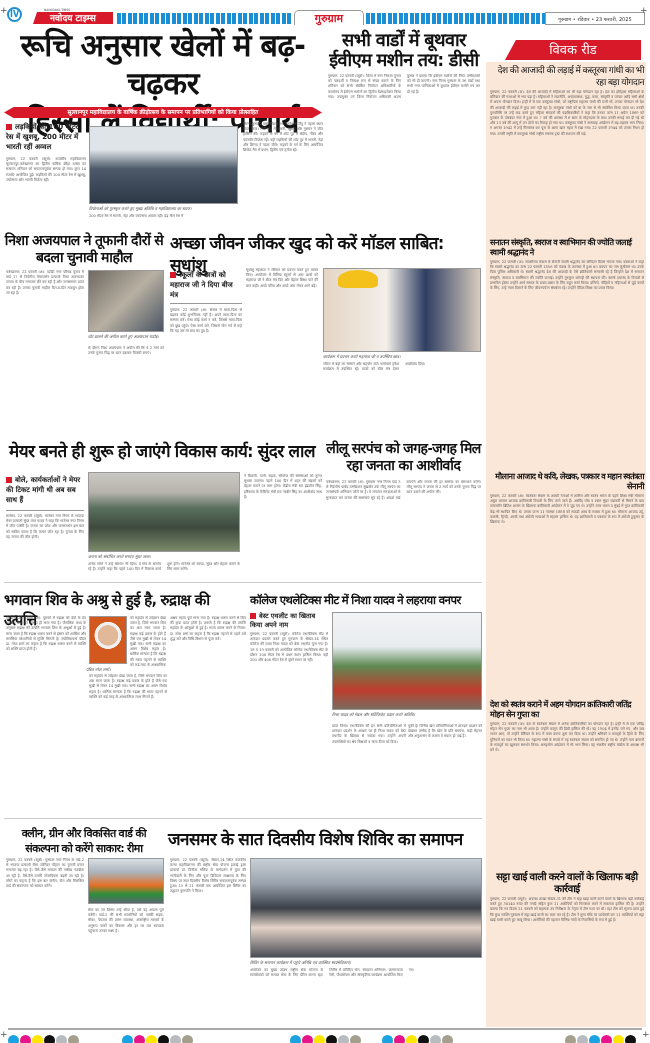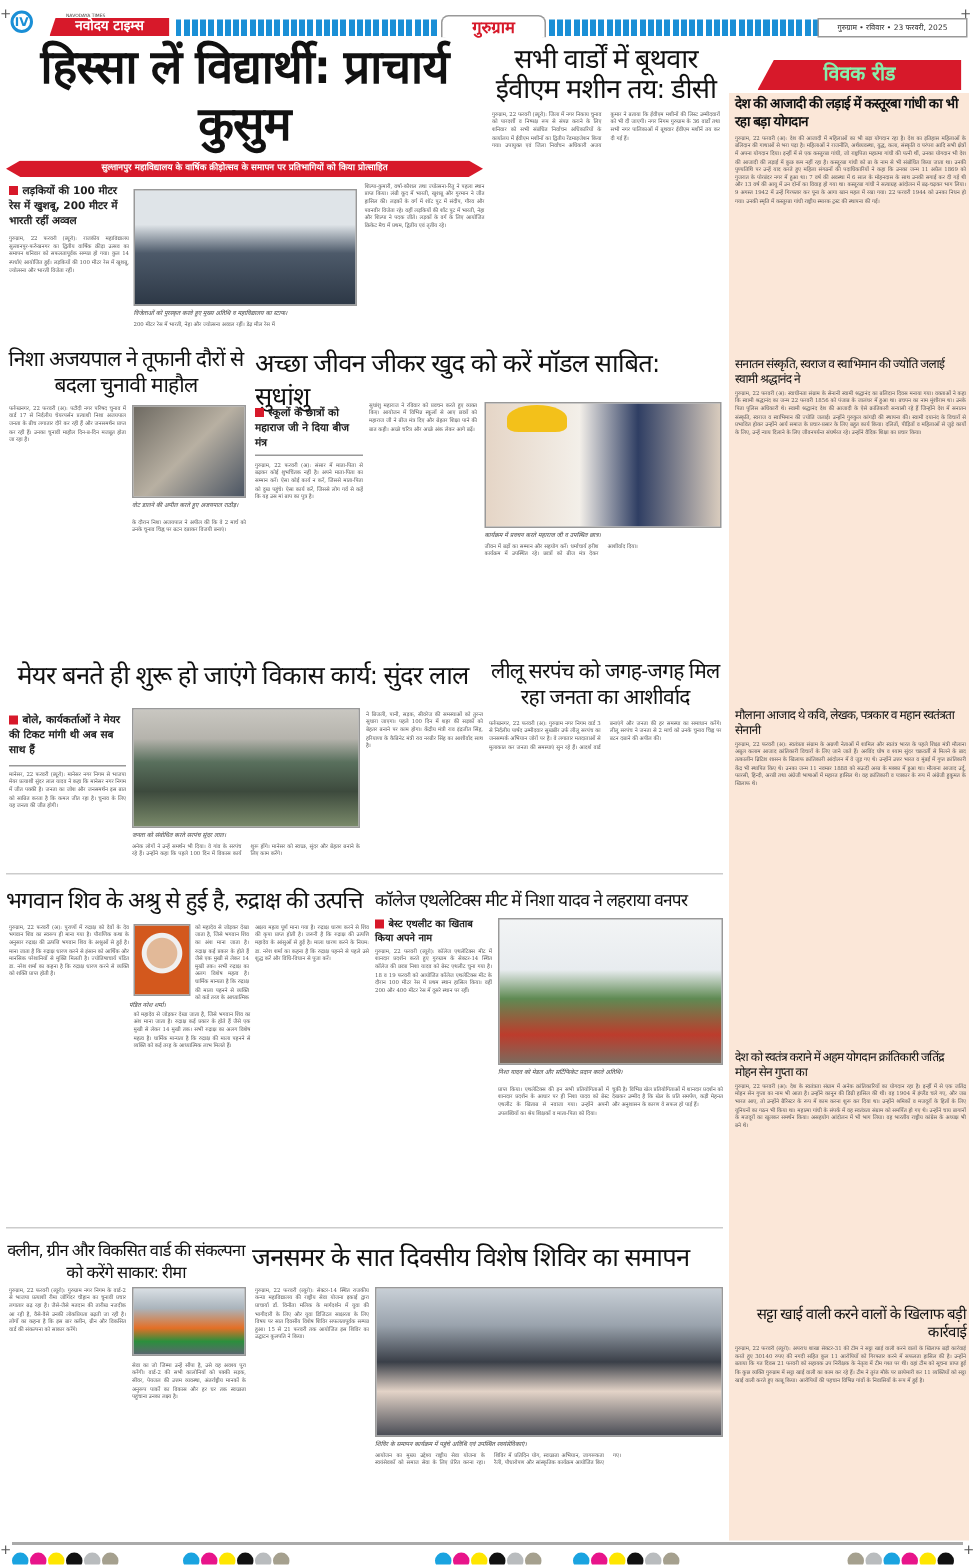--- a/index.html
+++ b/index.html
@@ -1,20 +1,20 @@
 <!DOCTYPE html>
 <html><head>
 <meta charset="utf-8">
 <style>
 *{box-sizing:border-box;margin:0;padding:0}
 html,body{width:650px;height:1043px;background:#fff;overflow:hidden}
 body{position:relative;font-family:"DejaVu Sans","Liberation Sans",sans-serif;color:#222}
 .abs{position:absolute}
 .body-txt{font-size:3.6px;line-height:5.2px;color:#555;text-align:justify;overflow:hidden;font-family:"DejaVu Serif",serif}
-.hl{font-family:"DejaVu Sans Condensed","DejaVu Sans",sans-serif;font-weight:normal;color:#111;text-align:center;letter-spacing:-0.5px;transform-origin:left top}
+.hl{font-family:"DejaVu Sans Condensed","DejaVu Sans",sans-serif;font-weight:bold;color:#111;text-align:center;letter-spacing:-0.5px;transform-origin:left top}
 .sub{font-weight:bold;color:#222;font-size:9px;line-height:11px}
 .sub .sq{display:inline-block;width:6px;height:6px;background:#d7192a;margin-right:3px;vertical-align:middle}
 .photo{background:linear-gradient(135deg,#8b8f92,#c4bfb4 40%,#6d7a84 70%,#a99c8c);border:1px solid #999}
 .cap{font-size:4px;line-height:5px;color:#444;font-style:italic;overflow:hidden;white-space:nowrap}
 .rule{background:#999;height:1px}
 .dot{display:inline-block;width:11px;height:11px;border-radius:50%;margin-right:1px}
 .cols2{column-count:2;column-gap:6px}
 .cols3{column-count:3;column-gap:6px}
 </style>
 </head>
@@ -26,47 +26,48 @@
   <div class="abs" style="left:44px;top:8px;font-size:3px;color:#444">NAVODAYA TIMES</div>
   <div class="abs" style="left:33px;top:12px;width:80px;height:12px;background:#d7192a;clip-path:polygon(5% 0,100% 0,100% 100%,0 100%);color:#fff;font-weight:bold;font-size:9px;line-height:12px;text-align:center">नवोदय टाइम्स</div>
   <div class="abs" style="left:117px;top:13px;width:175px;height:11px;background:repeating-linear-gradient(90deg,#1a8fd6 0 4px,#fff 4px 5.5px)"></div>
   <div class="abs" style="left:294px;top:10px;width:70px;height:15px;border:1px solid #999;border-bottom:none;border-radius:5px 5px 0 0;background:#fff;color:#d7192a;font-weight:bold;font-size:11px;text-align:center;line-height:15px">गुरुग्राम</div>
   <div class="abs" style="left:366px;top:13px;width:180px;height:11px;background:repeating-linear-gradient(90deg,#1a8fd6 0 4px,#fff 4px 5.5px)"></div>
   <div class="abs" style="left:545px;top:12px;width:100px;height:13px;border:1px solid #999;font-size:5px;line-height:12px;text-align:center;color:#333">गुरुग्राम • रविवार • 23 फरवरी, 2025</div>
   <div class="abs" style="left:640px;top:6px;font-size:9px;color:#555;line-height:9px">+</div>
 </div>
 
 <div class="abs hl" style="left:4px;top:26px;width:318px;font-size:31px;line-height:38px;text-align:center;font-weight:900">
+  <div>रूचि अनुसार खेलों में बढ़-चढ़कर</div>
   <div>हिस्सा लें विद्यार्थी: प्राचार्य कुसुम</div>
 </div>
 <div class="abs" style="left:4px;top:107px;width:318px;height:11px;background:#d7192a;clip-path:polygon(0 50%,3% 0,97% 0,100% 50%,97% 100%,3% 100%);color:#fff;font-size:5.8px;line-height:11px;text-align:center;font-weight:bold">सुल्तानपुर महाविद्यालय के वार्षिक क्रीड़ोत्सव के समापन पर प्रतिभागियों को किया प्रोत्साहित</div>
 
 <div class="abs sub" style="left:6px;top:122px;width:80px;font-size:7px;line-height:10px"><span class="sq"></span><span>लड़कियों की 100 मीटर रेस में खुशबू, 200 मीटर में भारती रहीं अव्वल</span></div>
 <div class="abs body-txt" style="left:6px;top:157px;width:80px;height:65px">गुरुग्राम, 22 फरवरी (ब्यूरो): राजकीय महाविद्यालय सुल्तानपुर-फर्रुखनगर का द्वितीय वार्षिक क्रीड़ा उत्सव का समापन शनिवार को सफलतापूर्वक सम्पन्न हो गया। कुल 14 स्पर्धाएं आयोजित हुईं। लड़कियों की 100 मीटर रेस में खुशबू, ज्योत्सना और भारती विजेता रहीं।</div>
 <div class="abs photo" style="left:89px;top:126px;width:149px;height:78px;background:linear-gradient(180deg,#dfe4e8 0,#dfe4e8 30%,#4d5a6a 55%,#2d3846 100%)"></div>
 <div class="abs cap" style="left:89px;top:206px;width:149px">विजेताओं को पुरस्कृत करते हुए मुख्य अतिथि व महाविद्यालय का स्टाफ।</div>
 <div class="abs body-txt" style="left:89px;top:214px;width:149px;height:8px">200 मीटर रेस में भारती, नेहा और ज्योत्सना अव्वल रहीं। डेढ़ मील रेस में</div>
 <div class="abs body-txt" style="left:243px;top:122px;width:80px;height:100px">शिल्पा-कुमारी, वर्षा-कौशल तथा ज्योत्सना-रितु ने पहला स्थान प्राप्त किया। लंबी कूद में भारती, खुशबू और गुरमान ने जीत हासिल की। लड़कों के वर्ग में शॉट पुट में संदीप, गौरव और पवनवीर विजेता रहे। वहीं लड़कियों की शॉट पुट में भारती, नेहा और शिल्पा ने पदक जीते। लड़कों के वर्ग के लिए आयोजित क्रिकेट मैच में प्रथम, द्वितीय एवं तृतीय रहे।</div>
 
 <div class="abs hl" style="left:328px;top:30px;width:152px;font-size:18px;line-height:20px">सभी वार्डों में बूथवार ईवीएम मशीन तय: डीसी</div>
 <div class="abs body-txt cols2" style="left:328px;top:74px;width:152px;height:148px">गुरुग्राम, 22 फरवरी (ब्यूरो): जिला में नगर निकाय चुनाव को पारदर्शी व निष्पक्ष रूप से संपन्न कराने के लिए शनिवार को सभी संबंधित निर्वाचन अधिकारियों के कार्यालय में ईवीएम मशीनों का द्वितीय रेंडमाइजेशन किया गया। उपायुक्त एवं जिला निर्वाचन अधिकारी अजय कुमार ने बताया कि ईवीएम मशीनों की लिस्ट उम्मीदवारों को भी दी जाएगी। नगर निगम गुरुग्राम के 36 वार्डों तथा सभी नगर पालिकाओं में बूथवार ईवीएम मशीनें तय कर दी गई हैं।</div>
 
 <div class="abs" style="left:486px;top:62px;width:160px;height:965px;background:#fbe7d8"></div>
 <div class="abs" style="left:493px;top:40px;width:150px;height:20px">
-  <div class="abs" style="left:12px;top:0;width:136px;height:20px;background:#d7192a;clip-path:polygon(8% 0,100% 0,100% 100%,0 100%);color:#86efac;font-size:13px;line-height:20px;text-align:center;font-weight:bold">विवक रीड</div>
+  <div class="abs" style="left:12px;top:0;width:136px;height:20px;background:#d7192a;clip-path:polygon(8% 0,100% 0,100% 100%,0 100%);color:#ffffff;font-size:13px;line-height:20px;text-align:center;font-weight:normal">विवक रीड</div>
 </div>
-<div class="abs hl" style="left:490px;top:64px;width:154px;font-size:9px;line-height:12px;text-align:left;font-weight:bold">देश की आजादी की लड़ाई में कस्तूरबा गांधी का भी रहा बड़ा योगदान</div>
+<div class="abs hl" style="left:490px;top:64px;width:154px;font-size:9px;line-height:12px;text-align:right;font-weight:normal">देश की आजादी की लड़ाई में कस्तूरबा गांधी का भी रहा बड़ा योगदान</div>
 <div class="abs body-txt" style="left:490px;top:90px;width:154px;height:146px">गुरुग्राम, 22 फरवरी (अ): देश की आजादी में महिलाओं का भी बड़ा योगदान रहा है। देश का इतिहास महिलाओं के बलिदान की गाथाओं से भरा पड़ा है। महिलाओं ने राजनीति, अर्थव्यवस्था, युद्ध, कला, संस्कृति व परंपरा आदि सभी क्षेत्रों में अपना योगदान दिया। इन्हीं में से एक कस्तूरबा गांधी, जो राष्ट्रपिता महात्मा गांधी की पत्नी थीं, उनका योगदान भी देश की आजादी की लड़ाई में कुछ कम नहीं रहा है। कस्तूरबा गांधी को बा के नाम से भी संबोधित किया जाता था। उनकी पुण्यतिथि पर उन्हें याद करते हुए महिला संगठनों की पदाधिकारियों ने कहा कि उनका जन्म 11 अप्रैल 1869 को गुजरात के पोरबंदर नगर में हुआ था। 7 वर्ष की अवस्था में 6 साल के मोहनदास के साथ उनकी सगाई कर दी गई थी और 13 वर्ष की आयु में उन दोनों का विवाह हो गया था। कस्तूरबा गांधी ने सत्याग्रह आंदोलन में बढ़-चढ़कर भाग लिया। 9 अगस्त 1942 में उन्हें गिरफ्तार कर पूना के आगा खान महल में रखा गया। 22 फरवरी 1944 को उनका निधन हो गया। उनकी स्मृति में कस्तूरबा गांधी राष्ट्रीय स्मारक ट्रस्ट की स्थापना की गई।</div>
 <div class="abs hl" style="left:490px;top:238px;width:154px;font-size:8px;line-height:10px;text-align:left">सनातन संस्कृति, स्वराज व स्वाभिमान की ज्योति जलाई स्वामी श्रद्धानंद ने</div>
 <div class="abs body-txt" style="left:490px;top:260px;width:154px;height:220px">गुरुग्राम, 22 फरवरी (अ): स्वाधीनता संग्राम के सेनानी स्वामी श्रद्धानंद का बलिदान दिवस मनाया गया। वक्ताओं ने कहा कि स्वामी श्रद्धानंद का जन्म 22 फरवरी 1856 को पंजाब के जालंधर में हुआ था। बचपन का नाम मुंशीराम था। उनके पिता पुलिस अधिकारी थे। स्वामी श्रद्धानंद देश की आजादी के ऐसे क्रांतिकारी सन्यासी रहे हैं जिन्होंने देश में सनातन संस्कृति, स्वराज व स्वाभिमान की ज्योति जलाई। उन्होंने गुरुकुल कांगड़ी की स्थापना की। स्वामी दयानंद के विचारों से प्रभावित होकर उन्होंने आर्य समाज के प्रचार-प्रसार के लिए बहुत कार्य किया। दलितों, पीड़ितों व महिलाओं से जुड़े कार्यों के लिए, उन्हें न्याय दिलाने के लिए जीवनपर्यन्त संघर्षरत रहे। उन्होंने वैदिक शिक्षा का प्रचार किया।</div>
-<div class="abs hl" style="left:490px;top:472px;width:154px;font-size:8px;line-height:10px;text-align:left">मौलाना आजाद थे कवि, लेखक, पत्रकार व महान स्वतंत्रता सेनानी</div>
+<div class="abs hl" style="left:490px;top:472px;width:154px;font-size:8px;line-height:10px;text-align:right">मौलाना आजाद थे कवि, लेखक, पत्रकार व महान स्वतंत्रता सेनानी</div>
 <div class="abs body-txt" style="left:490px;top:494px;width:154px;height:200px">गुरुग्राम, 22 फरवरी (अ): स्वतंत्रता संग्राम के अग्रणी नेताओं में शामिल और स्वतंत्र भारत के पहले शिक्षा मंत्री मौलाना अबुल कलाम आजाद क्रांतिकारी विचारों के लिए जाने जाते हैं। अरविंद घोष व श्याम सुंदर चक्रवर्ती से मिलने के बाद तत्कालीन ब्रिटिश शासन के खिलाफ क्रांतिकारी आंदोलन में वे जुड़ गए थे। उन्होंने उत्तर भारत व मुंबई में गुप्त क्रांतिकारी केंद्र भी स्थापित किए थे। उनका जन्म 11 नवम्बर 1888 को सऊदी अरब के मक्का में हुआ था। मौलाना आजाद उर्दू, फारसी, हिन्दी, अरबी तथा अंग्रेजी भाषाओं में महारत हासिल थे। वह क्रांतिकारी व पत्रकार के रूप में अंग्रेजी हुकूमत के खिलाफ थे।</div>
 <div class="abs hl" style="left:490px;top:700px;width:154px;font-size:8px;line-height:10px;text-align:left">देश को स्वतंत्र कराने में अहम योगदान क्रांतिकारी जतिंद्र मोहन सेन गुप्ता का</div>
 <div class="abs body-txt" style="left:490px;top:722px;width:154px;height:148px">गुरुग्राम, 22 फरवरी (अ): देश के स्वतंत्रता संग्राम में अनेक क्रांतिकारियों का योगदान रहा है। इन्हीं में से एक जतिंद्र मोहन सेन गुप्ता का नाम भी आता है। उन्होंने कानून की डिग्री हासिल की थी। वह 1904 में इंग्लैंड चले गए, और जब भारत आए, तो उन्होंने बैरिस्टर के रूप में काम करना शुरू कर दिया था। उन्होंने श्रमिकों व मजदूरों के हितों के लिए यूनियनों का गठन भी किया था। महात्मा गांधी के संपर्क में वह स्वतंत्रता संग्राम को समर्पित हो गए थे। उन्होंने चाय बागानों के मजदूरों का खुलकर समर्थन किया। असहयोग आंदोलन में भी भाग लिया। वह भारतीय राष्ट्रीय कांग्रेस के अध्यक्ष भी बने थे।</div>
-<div class="abs hl" style="left:490px;top:871px;width:154px;font-size:10px;line-height:12px;text-align:right">सट्टा खाई वाली करने वालों के खिलाफ बड़ी कार्रवाई</div>
+<div class="abs hl" style="left:490px;top:871px;width:154px;font-size:10px;line-height:12px;text-align:center">सट्टा खाई वाली करने वालों के खिलाफ बड़ी कार्रवाई</div>
 <div class="abs body-txt" style="left:490px;top:897px;width:154px;height:126px">गुरुग्राम, 22 फरवरी (ब्यूरो): अपराध शाखा सेक्टर-31 की टीम ने सट्टा खाई वाली करने वालों के खिलाफ बड़ी कार्रवाई करते हुए 30140 रुपए की नगदी सहित कुल 11 आरोपियों को गिरफ्तार करने में सफलता हासिल की है। उन्होंने बताया कि गत दिवस 21 फरवरी को सहायक उप निरीक्षक के नेतृत्व में टीम गश्त पर थी। वहां टीम को सूचना प्राप्त हुई कि कुछ व्यक्ति गुरुग्राम में सट्टा खाई वाली का काम कर रहे हैं। टीम ने तुरंत मौके पर छापेमारी कर 11 व्यक्तियों को सट्टा खाई वाली करते हुए काबू किया। आरोपियों की पहचान विभिन्न गांवों के निवासियों के रूप में हुई है।</div>
 
 <div class="abs hl" style="left:4px;top:232px;width:160px;font-size:14px;line-height:17px">निशा अजयपाल ने तूफानी दौरों से बदला चुनावी माहौल</div>
 <div class="abs body-txt" style="left:6px;top:270px;width:78px;height:155px">फर्रुखनगर, 22 फरवरी (अ): पटौदी नगर परिषद चुनाव में वार्ड 17 से निर्दलीय चेयरपर्सन प्रत्याशी निशा अजयपाल जनता के बीच लगातार दौरे कर रही हैं और जनसमर्थन प्राप्त कर रही हैं। उनका चुनावी माहौल दिन-ब-दिन मजबूत होता जा रहा है।</div>
 <div class="abs photo" style="left:88px;top:270px;width:76px;height:62px;background:linear-gradient(135deg,#6e6a62,#b8b0a2 50%,#4b5563)"></div>
 <div class="abs cap" style="left:88px;top:334px;width:76px;white-space:normal;height:10px">वोट डालने की अपील करते हुए अजयपाल राठौड़।</div>
 <div class="abs body-txt" style="left:88px;top:346px;width:76px;height:80px">के दौरान निशा अजयपाल ने अपील की कि वे 2 मार्च को उनके चुनाव चिह्न पर बटन दबाकर विजयी बनाएं।</div>
 
 <div class="abs hl" style="left:170px;top:232px;width:310px;font-size:17px;line-height:22px;text-align:left">अच्छा जीवन जीकर खुद को करें मॉडल साबित: सुधांशु</div>
 <div class="abs sub" style="left:170px;top:270px;width:72px;font-size:7px;line-height:10px"><span class="sq"></span><span>स्कूलों के छात्रों को महाराज जी ने दिया बीज मंत्र</span></div>

